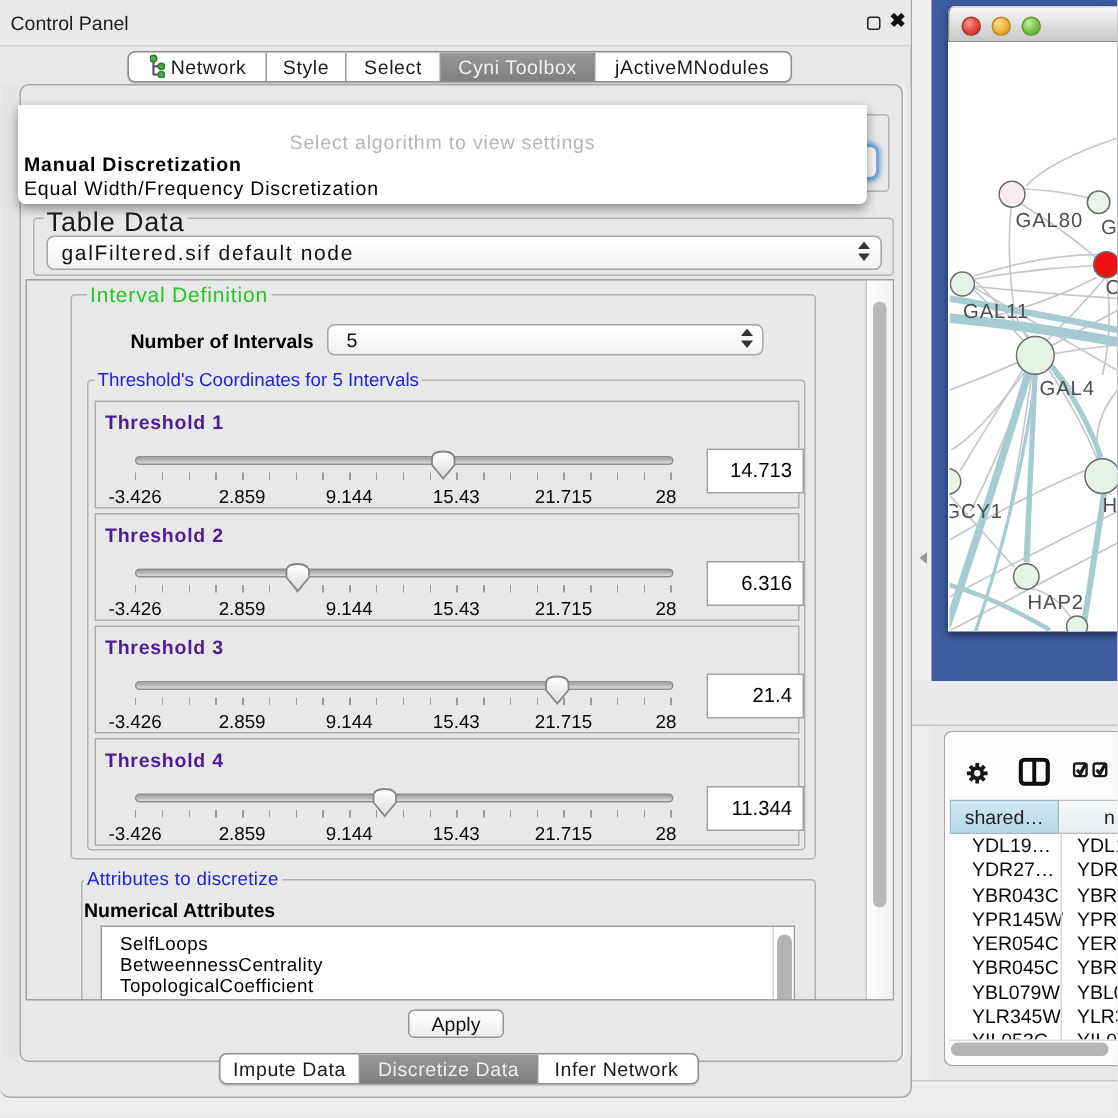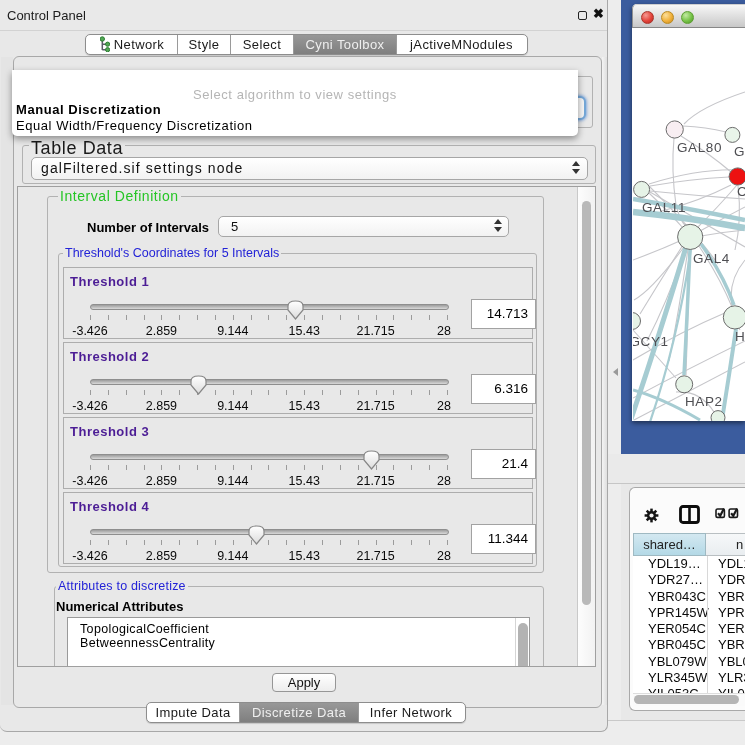--- a/index.html
+++ b/index.html
@@ -109,21 +109,21 @@
 <div id="content" class="abs"></div>
 
 <div class="group abs" style="left:22px;top:76px;width:569px;height:50px;"></div>
 
 <div class="abs" style="left:22px;top:96px;width:564px;height:24px;background:#f6f6f6;
      border:2px solid #74a7d7;border-radius:6px;box-shadow:0 0 3px 1px rgba(100,150,215,.75);box-sizing:border-box;"></div>
 
 <div class="group abs" style="left:22px;top:145px;width:572px;height:37px;"></div>
 <div class="glabel abs" style="left:29px;top:138px;color:#1a1a1a;letter-spacing:.6px;">Table Data</div>
 <div class="combo abs" style="left:31px;top:157px;width:555px;height:21px;">
-  <span class="ctext" style="font-size:14px;letter-spacing:1.1px;top:2px;">galFiltered.sif settings node</span>
+  <span class="ctext" style="font-size:14px;letter-spacing:1.1px;top:2px;">galFiltered.sif default node</span>
   <span class="arr arrUp" style="right:7px;top:3px;"></span>
   <span class="arr arrDn" style="right:7px;top:11px;"></span>
 </div>
 
 <div id="spane" class="abs">
 
   <div class="group" style="left:29px;top:9px;width:495px;height:375px;"></div>
   <div class="glabel" style="left:40px;top:1px;color:#25c525;font-size:14px;letter-spacing:.55px;">Interval Definition</div>
   <b style="position:absolute;left:69px;top:33px;font-size:13px;color:#000;">Number of Intervals</b>
   <div class="combo" style="left:200px;top:29px;width:289px;height:19px;">
@@ -192,22 +192,23 @@
     <svg class="thumb" style="left:184px;" viewBox="0 0 17 20">
         <path d="M1 6 Q1 1 8.5 1 Q16 1 16 6 L16 10 L8.5 19 L1 10 Z" fill="url(#gthumb)" stroke="#868686" stroke-width="1.2"></path>
       </svg>
     <div class="vbox">11.344</div>
   </div>
 
   <div class="group" style="left:36px;top:399px;width:488px;height:90px;"></div>
   <div class="glabel" style="left:38px;top:392px;color:#2323d7;font-size:12.5px;letter-spacing:.2px;">Attributes to discretize</div>
   <b style="position:absolute;left:38px;top:412px;font-size:13px;color:#000;">Numerical Attributes</b>
   <div id="alist">
+    <div>SelfLoops</div>
+    <div>BetweennessCentrality</div>
     <div>TopologicalCoefficient</div>
-    <div>BetweennessCentrality</div>
     <div style="position:absolute;right:0;top:0;width:13px;height:60px;background:#fff;border-left:1px solid #d5d5d5;"></div>
     <div style="position:absolute;right:1.5px;top:5px;width:10px;height:56px;background:#b3b3b3;border-radius:5px;margin:0;"></div>
   </div>
 
   <div class="vtrack" style="left:559px;top:0;width:18px;height:479px;"></div>
   <div class="vthumb" style="left:563.5px;top:14px;height:404px;"></div>
 </div>
 
 <svg width="0" height="0" style="position:absolute;">
     <defs>

